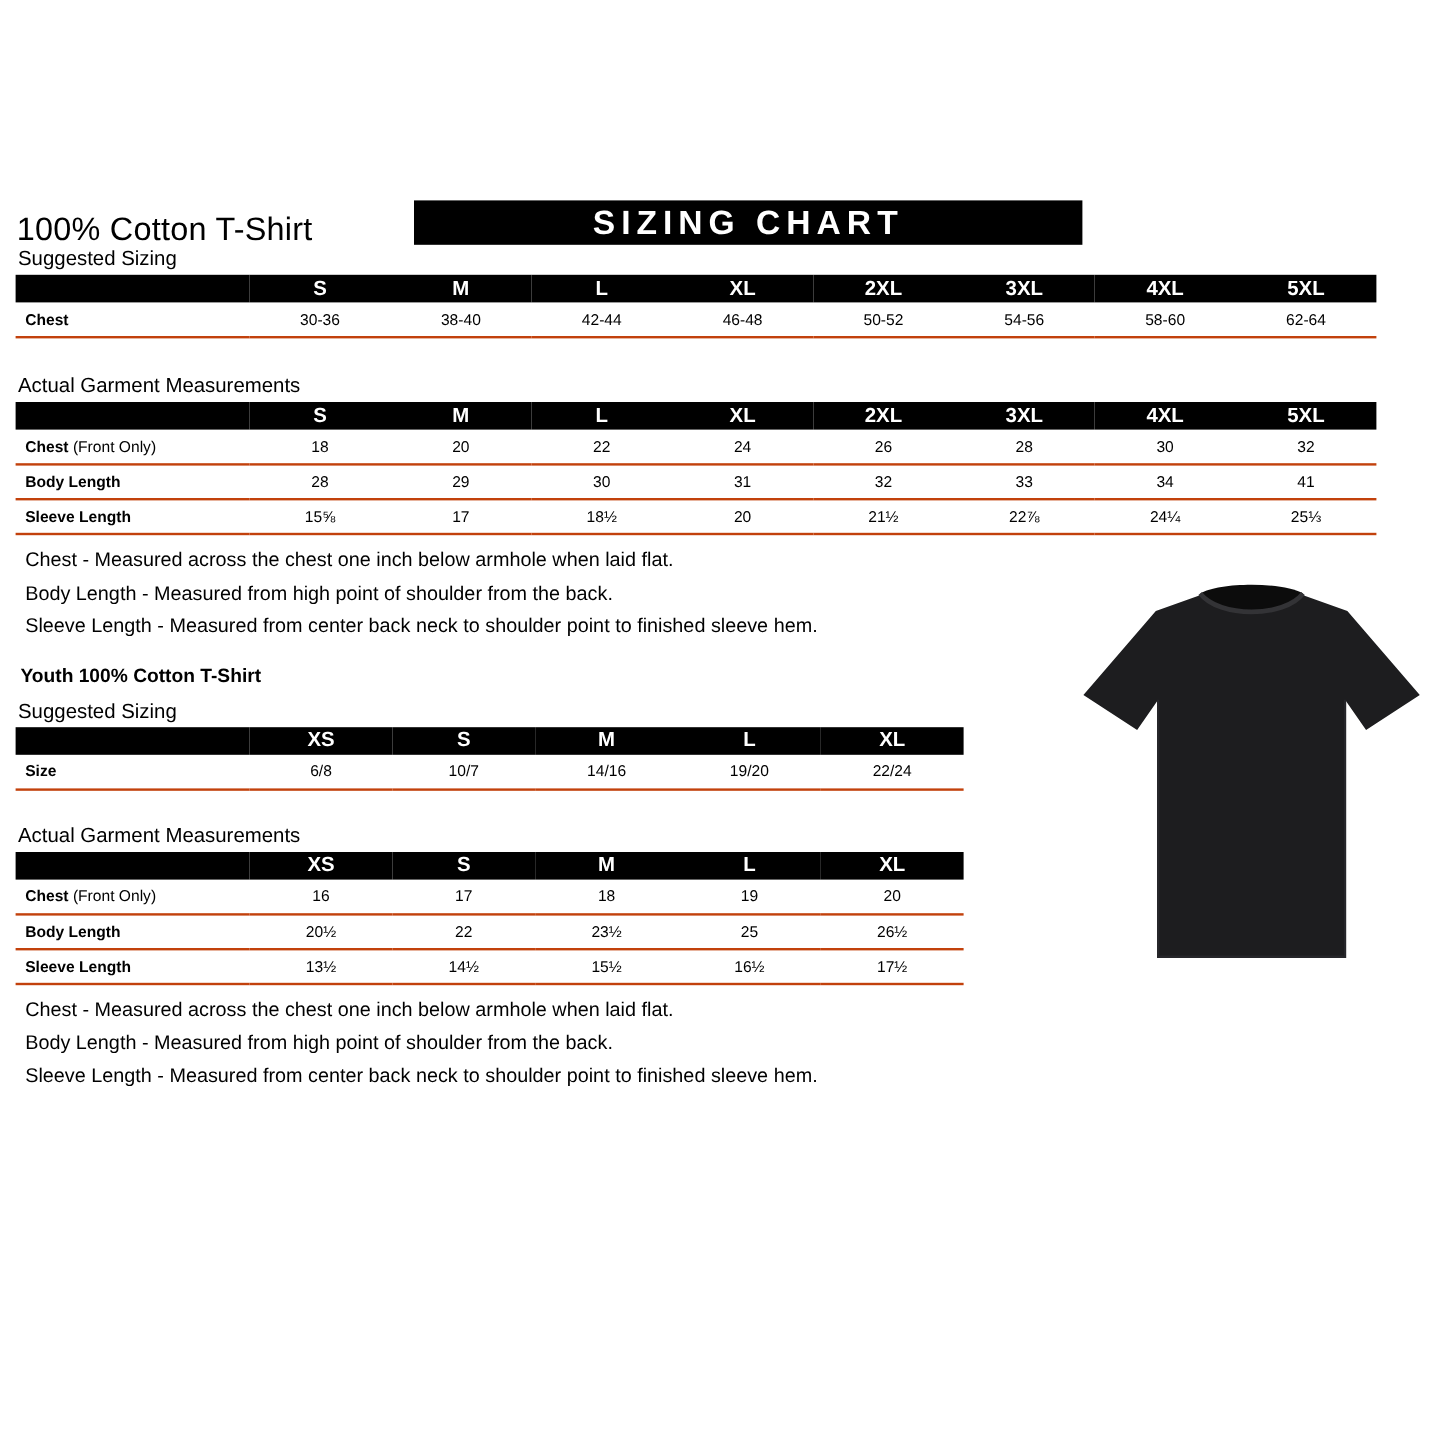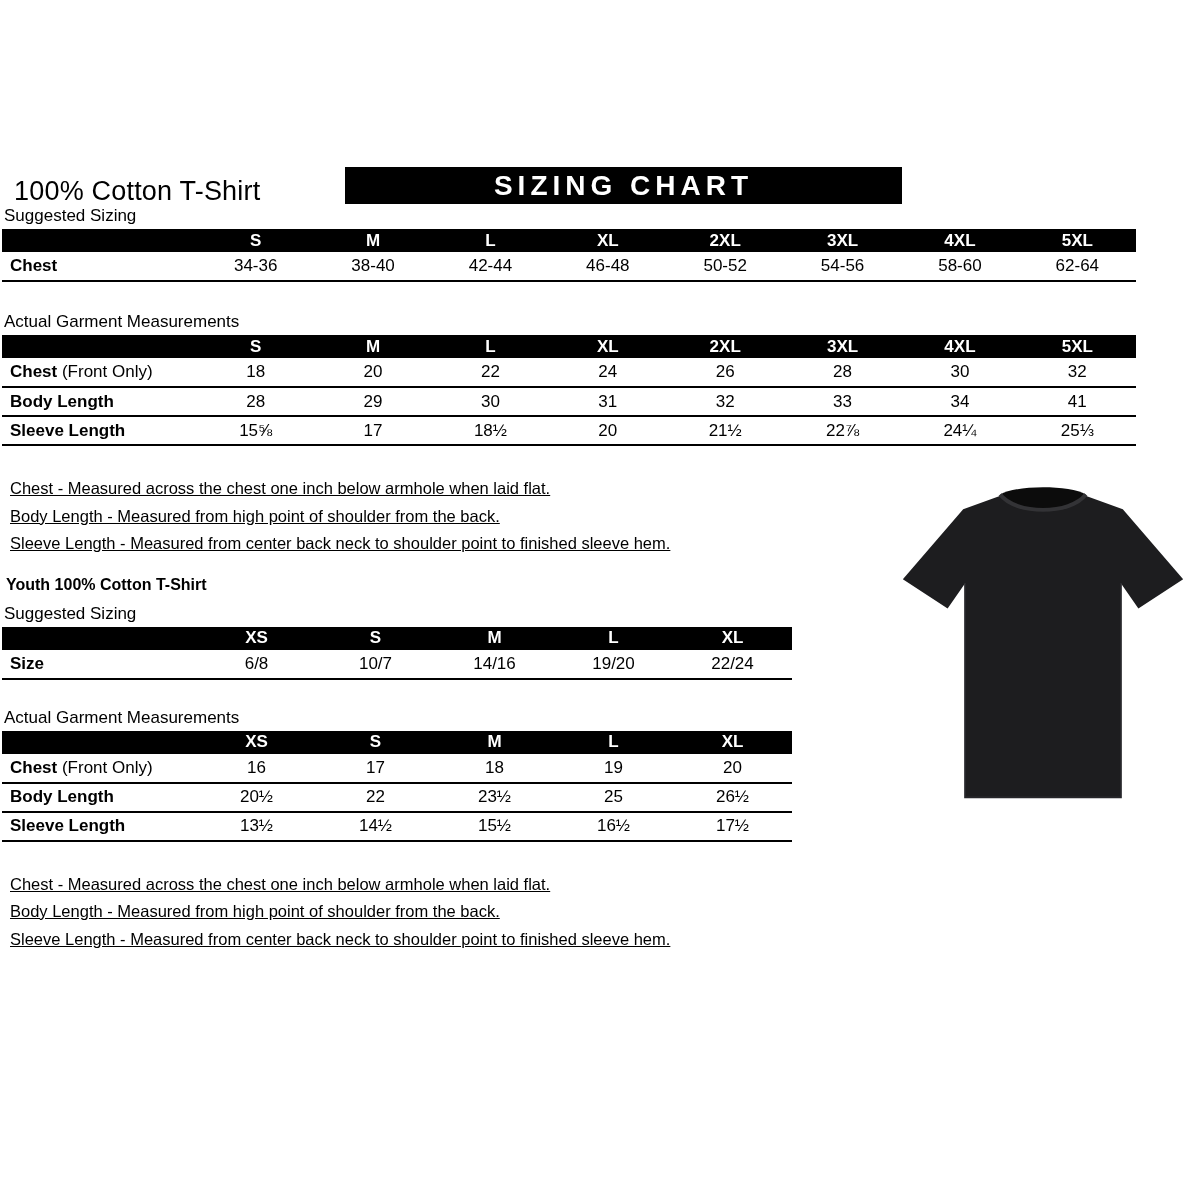--- a/index.html
+++ b/index.html
@@ -10,38 +10,38 @@
   }
   .page-title {
     position:absolute; left:14px; top:176px;
     font-size:27px; font-weight:400; letter-spacing:.2px;
   }
   .banner {
     position:absolute; left:345px; top:167px; width:557px; height:37px;
     background:#000; color:#fff; display:flex; align-items:center; justify-content:center;
     font-size:28px; font-weight:bold; letter-spacing:5px;
   }
-  .content { position:absolute; left:2px; top:206px; width:1140px; }
+  .content { position:absolute; left:13px; top:206px; width:1140px; }
   .section-label { font-size:17px; margin:0 0 3px 2px; }
   table { border-collapse:collapse; table-layout:fixed; }
   table.adult { width:1134px; }
   table.youth { width:790px; }
   th {
     background:#000; color:#fff; font-weight:bold; font-size:17px;
     height:23px; text-align:center; padding:0;
   }
   th.lbl, td.lbl { width:195px; text-align:left; padding-left:8px; }
   td {
-    text-align:center; font-size:17px; height:29px;
-    border-bottom:2px solid #000000; padding:0;
+    text-align:center; font-size:13px; height:29px;
+    border-bottom:2px solid #c2410c; padding:0;
   }
   td.lbl b { font-weight:bold; }
   .mt30 { margin-top:30px; }
   .mt28 { margin-top:28px; }
-  .notes { margin:29px 0 0 8px; list-style:none;text-decoration:underline; }
+  .notes { margin:8px 0 0 8px; list-style:none; }
   .notes li { font-size:16.5px; line-height:27.5px; }
   .youth-title { font-size:16px; font-weight:bold; margin:18px 0 0 4px; }
   .sub-label { margin-top:10px; }
   .tshirt-wrap { position:absolute; left:897px; top:479px; width:292px; height:327px; }
   .tshirt-wrap svg { width:100%; height:100%; display:block; }
 </style>
 </head>
 <body>
 
 <h1 class="page-title">100% Cotton T-Shirt</h1>
@@ -60,21 +60,21 @@
           <th>XL</th>
           <th>2XL</th>
           <th>3XL</th>
           <th>4XL</th>
           <th>5XL</th>
         </tr>
       </thead>
     <tbody>
         <tr>
           <td class="lbl"><b>Chest</b></td>
-          <td>34-36</td>
+          <td>30-36</td>
           <td>38-40</td>
           <td>42-44</td>
           <td>46-48</td>
           <td>50-52</td>
           <td>54-56</td>
           <td>58-60</td>
           <td>62-64</td>
         </tr>
       </tbody>
   </table>

